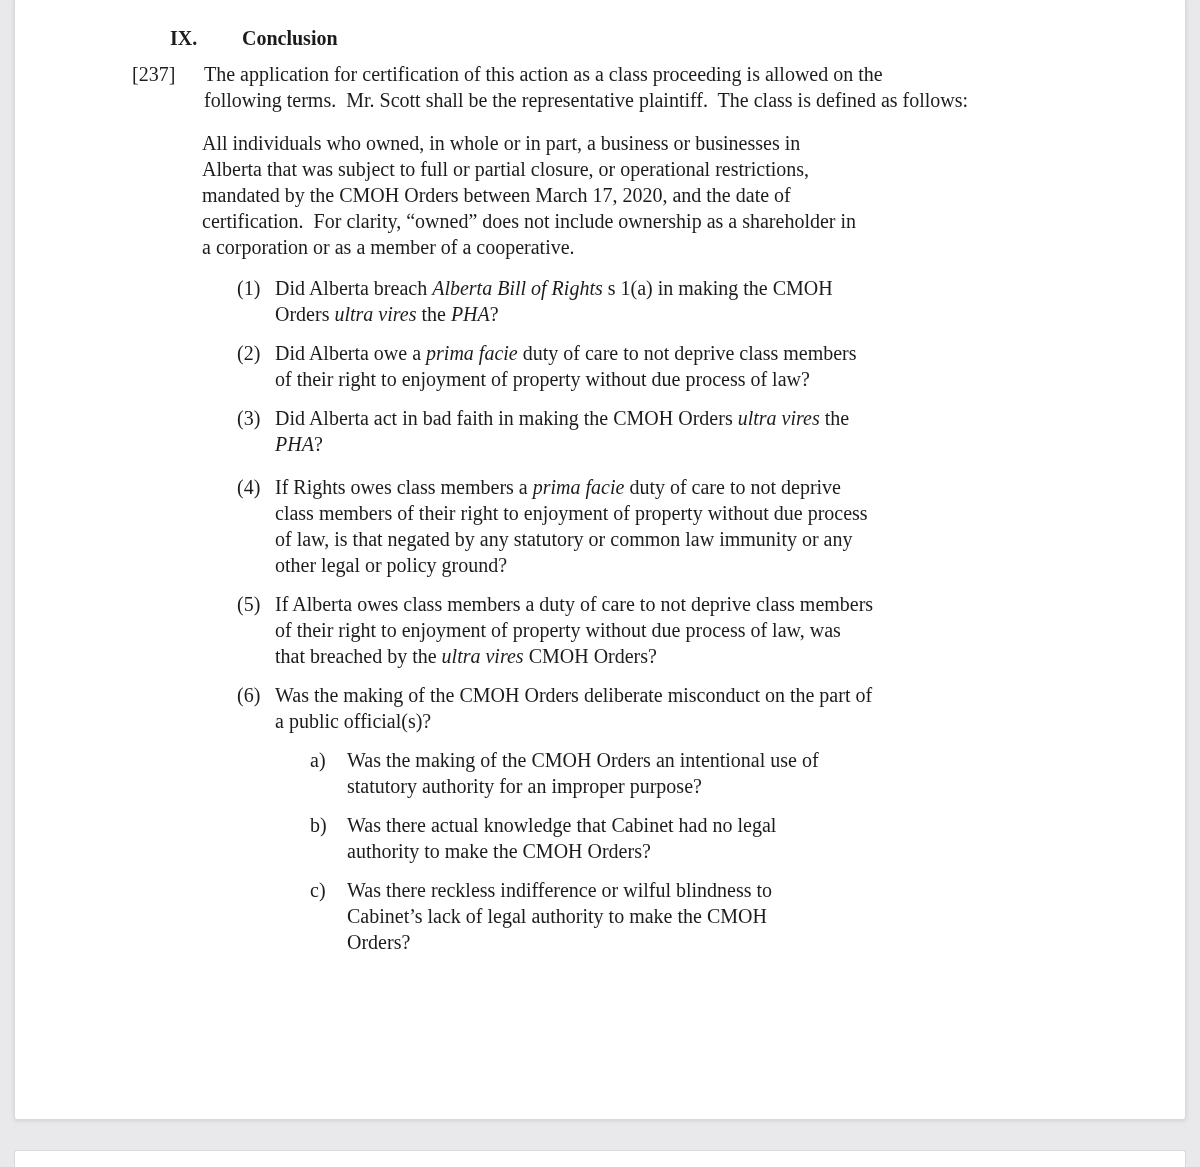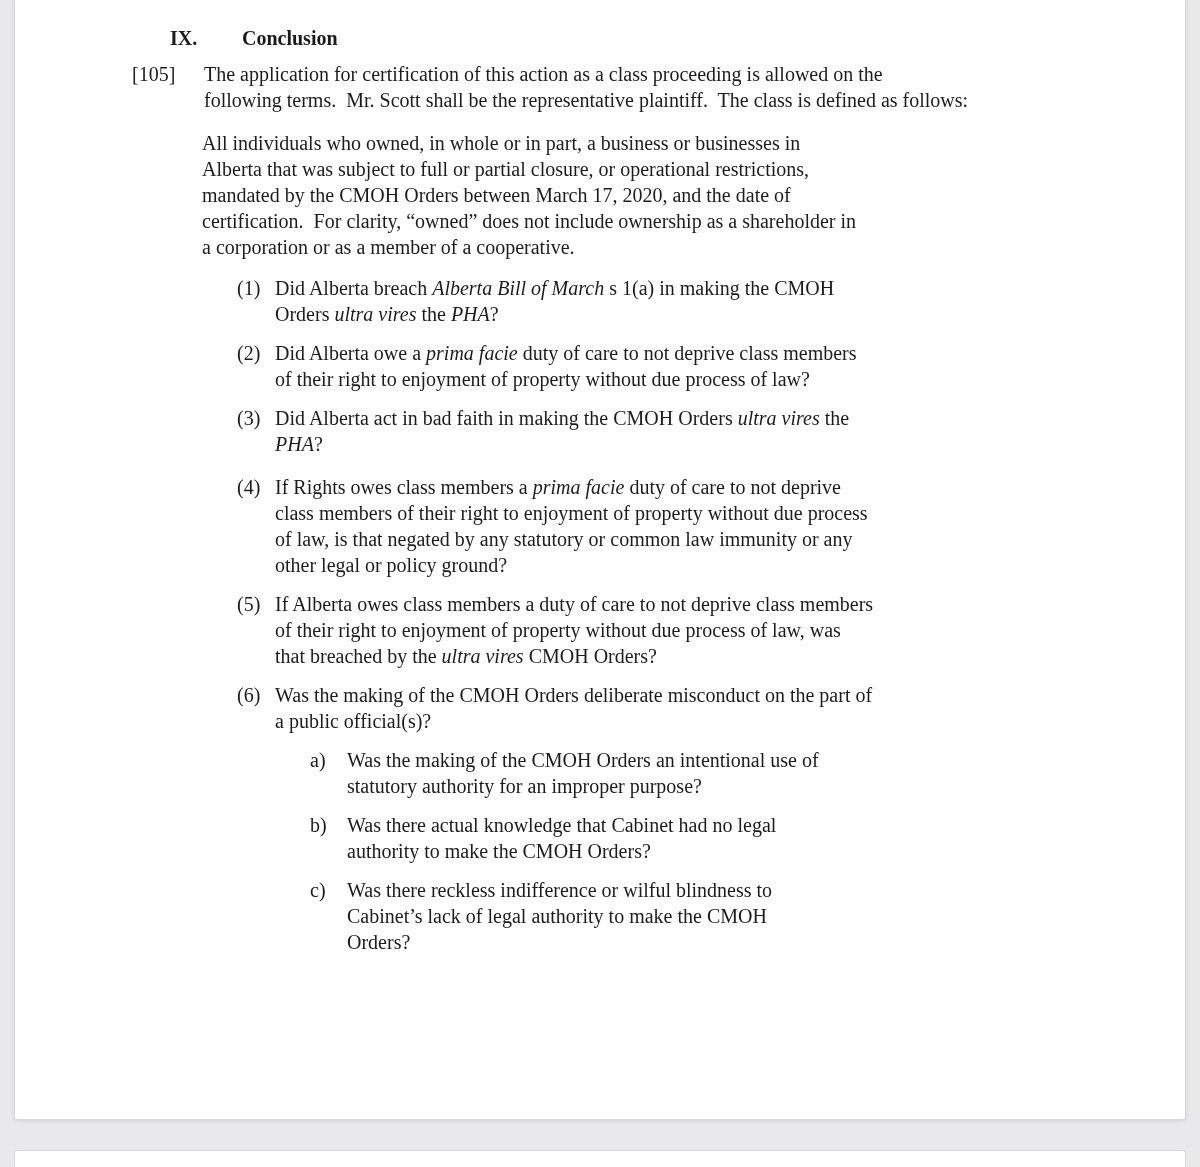--- a/index.html
+++ b/index.html
@@ -71,35 +71,35 @@
 
 <div class="page">
   <div class="content">
 
     <div class="heading flexrow">
       <span class="hnum">IX.</span>
       <span class="htitle">Conclusion</span>
     </div>
 
     <div class="para flexrow">
-      <span class="plabel">[105]</span>
+      <span class="plabel">[237]</span>
       <div class="ptext pre">The application for certification of this action as a class proceeding is allowed on the
 following terms.&nbsp; Mr. Scott shall be the representative plaintiff.&nbsp; The class is defined as follows:</div>
     </div>
 
     <div class="quote pre">All individuals who owned, in whole or in part, a business or businesses in
 Alberta that was subject to full or partial closure, or operational restrictions,
 mandated by the CMOH Orders between March 17, 2020, and the date of
 certification.&nbsp; For clarity, “owned” does not include ownership as a shareholder in
 a corporation or as a member of a cooperative.</div>
 
 
     <div class="issue flexrow">
       <span class="inum">(1)</span>
-      <div class="iruns pre"><span>Did Alberta breach </span><span class="i">Alberta Bill of March</span><span> s 1(a) in making the CMOH
+      <div class="iruns pre"><span>Did Alberta breach </span><span class="i">Alberta Bill of Rights</span><span> s 1(a) in making the CMOH
 Orders </span><span class="i">ultra vires</span><span> the </span><span class="i">PHA</span><span>?</span></div>
     </div>
 
     <div class="issue flexrow">
       <span class="inum">(2)</span>
       <div class="iruns pre"><span>Did Alberta owe a </span><span class="i">prima facie</span><span> duty of care to not deprive class members
 of their right to enjoyment of property without due process of law?</span></div>
     </div>
 
     <div class="issue flexrow">

